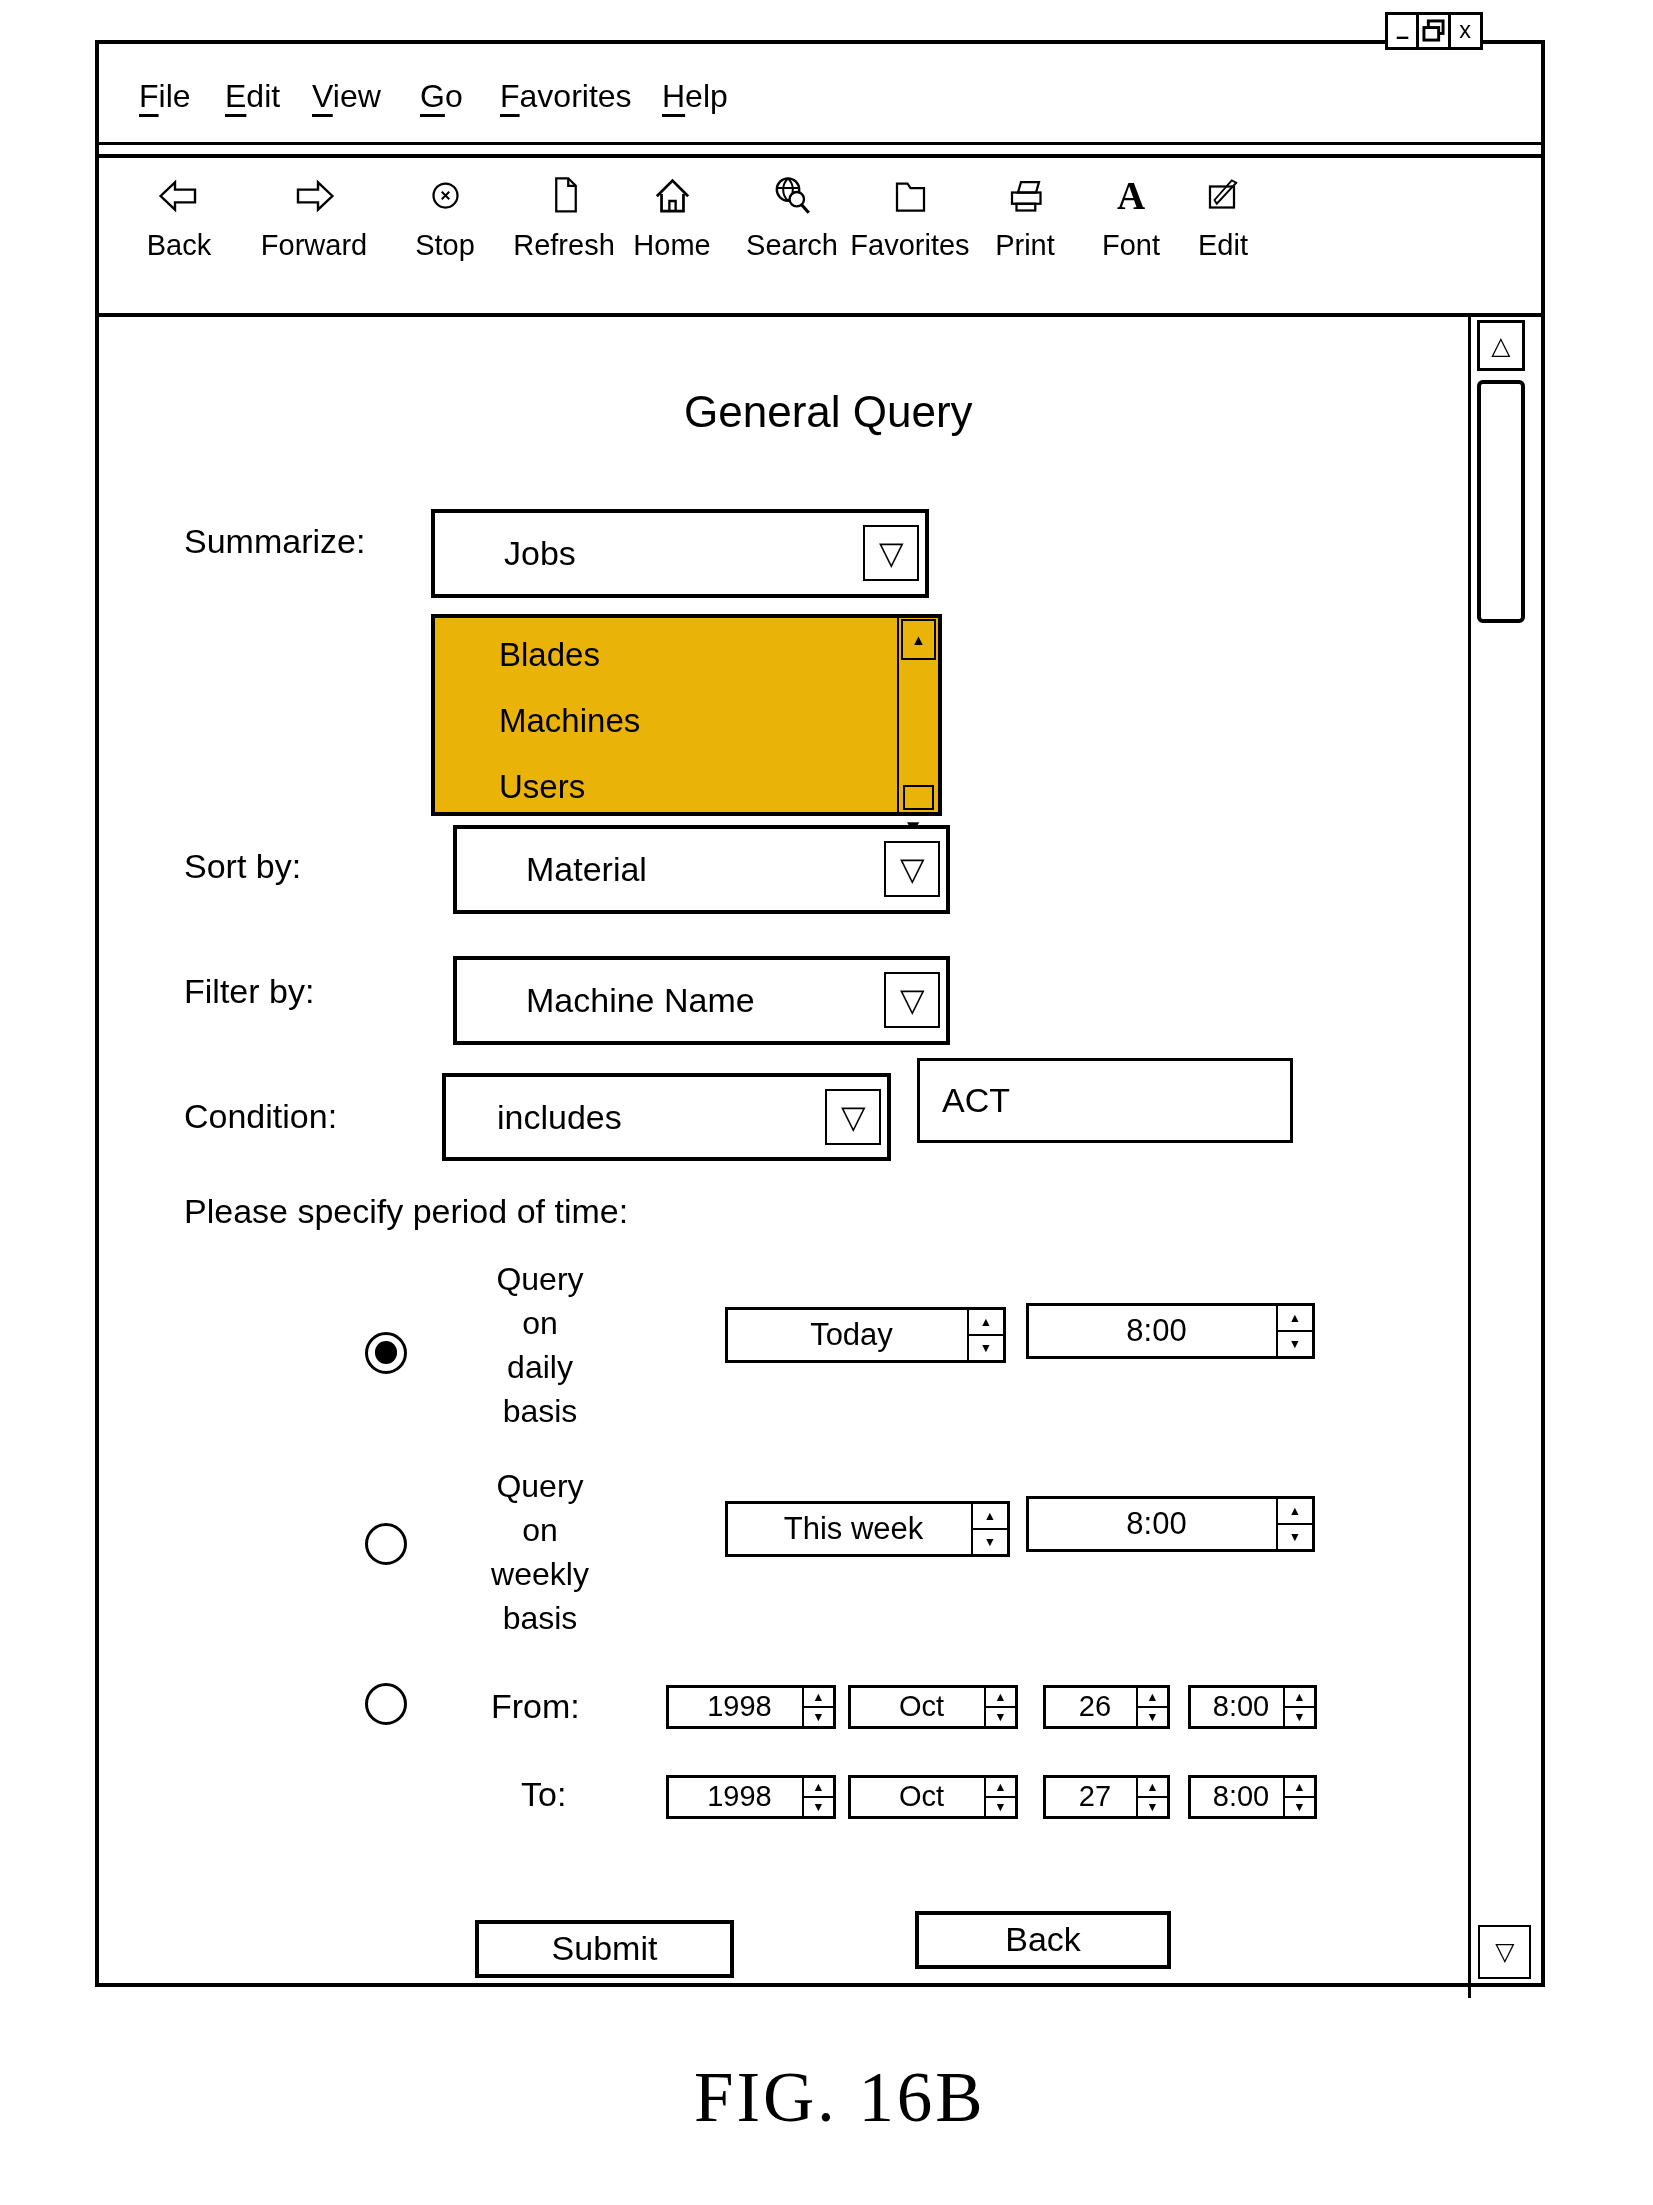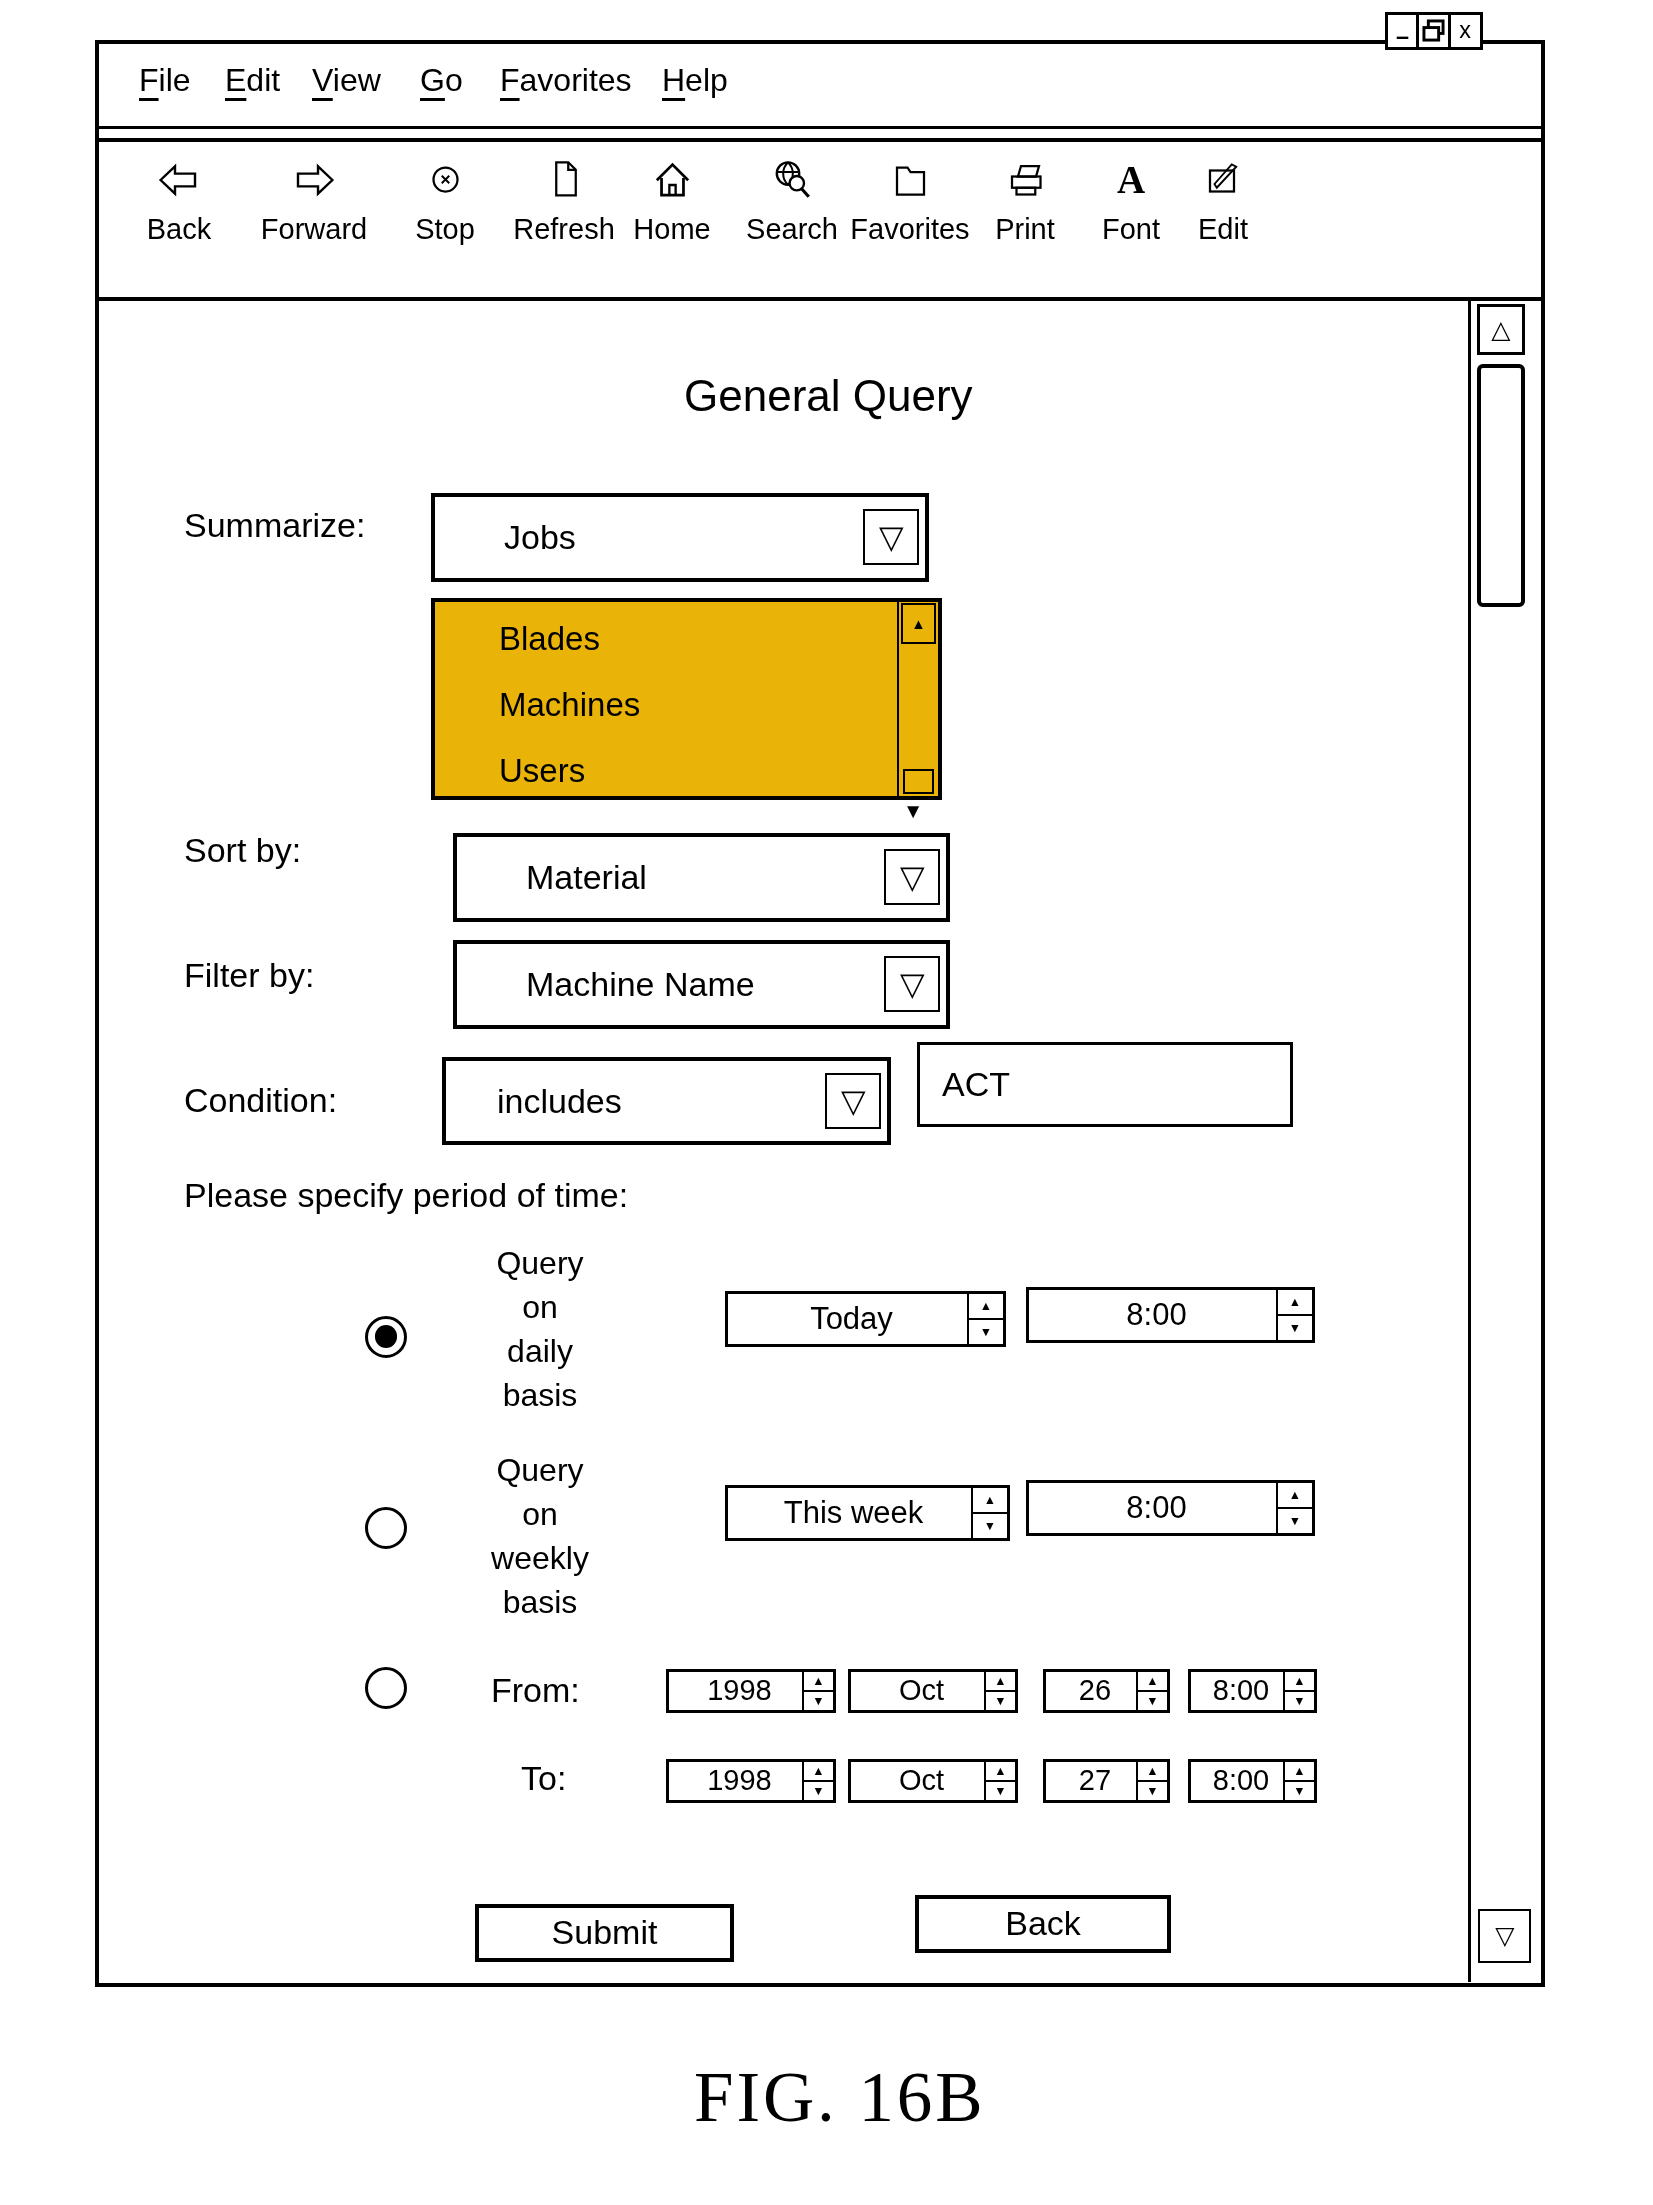--- a/index.html
+++ b/index.html
@@ -8,21 +8,21 @@
 
   
   .window{position:absolute;left:95px;top:40px;width:1450px;height:1947px;
           border:4.4px solid #000;box-sizing:border-box;background:#fff;}
   .controls{position:absolute;left:1385px;top:11.7px;display:flex;z-index:5;background:#fff;}
   .ctrl{width:35px;height:38px;border:3.7px solid #000;box-sizing:border-box;margin-left:-3.7px;
         display:flex;align-items:center;justify-content:center;font-size:23.4px;background:#fff;}
   .ctrl:first-child{margin-left:0;}
   .ctrl .dash{transform:translateY(5.8px);font-weight:bold;}
 
-  .menubar{position:relative;height:82px;border-bottom:3.7px solid #000;}
+  .menubar{position:relative;height:82px;border-bottom:3.7px solid #000;margin-top:16px;}
   .menu-item{position:absolute;top:17.5px;font-size:32px;display:inline-block;cursor:default;}
   .menu-item::first-letter{text-decoration:underline;text-underline-offset:7.3px;}
 
   .chrome-sep{height:8.8px;border-bottom:4.4px solid #000;}
 
   .toolbar{position:relative;height:155px;border-bottom:4.4px solid #000;}
   .tool-item{position:absolute;top:5.8px;width:124px;display:flex;flex-direction:column;
              align-items:center;}
   .tool-icon{height:64px;display:flex;align-items:center;justify-content:center;}
   .tool-label{font-size:29px;white-space:nowrap;line-height:35px;}
@@ -241,21 +241,21 @@
             <div>Users</div>
           </div>
           <div class="lb-scroll">
             <div class="lb-up">▲</div>
             <div class="lb-thumb"></div>
           </div>
         </div>
         <div class="lb-ext-arrow">▼</div>
 
         <div class="flabel" style="left:85px;top:530px">Sort by:</div>
-        <div class="dropdown" style="left:354px;top:532px;width:497px;height:89px">
+        <div class="dropdown" style="left:354px;top:508px;width:497px;height:89px">
           <span class="dd-value">Material</span>
           <span class="dd-btn">
             <span>▽</span>
           </span>
         </div>
 
         <div class="flabel" style="left:85px;top:655px">Filter by:</div>
         <div class="dropdown" style="left:354px;top:639px;width:497px;height:89px">
           <span class="dd-value">Machine Name</span>
           <span class="dd-btn">

